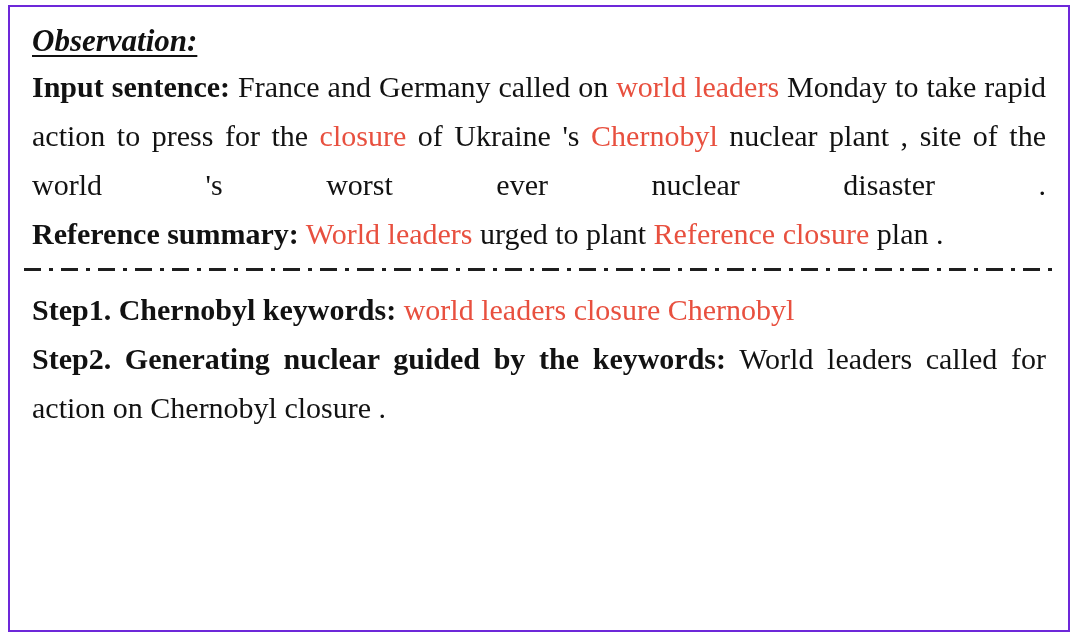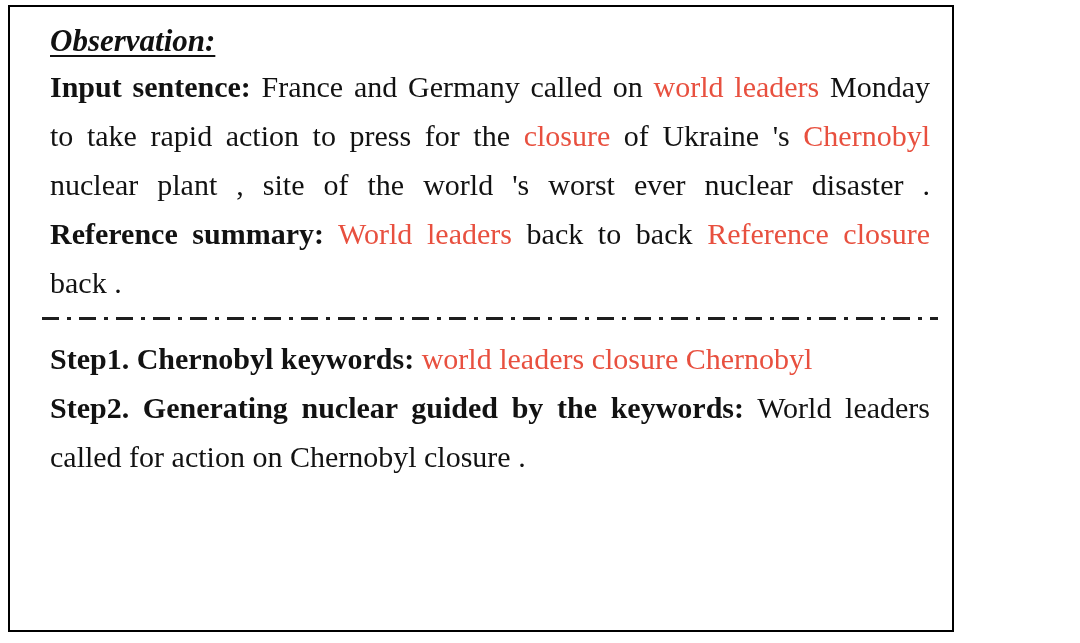--- a/index.html
+++ b/index.html
@@ -11,26 +11,25 @@
     width: 1080px;
     height: 643px;
     font-family: "Liberation Serif", "DejaVu Serif", serif;
     overflow: hidden;
   }
 
   #figure-box {
     position: absolute;
     left: 8px;
     top: 5px;
-    width: 946px;
+    width: 1062px;
     height: 627px;
     box-sizing: border-box;
-    border: 2px solid #000000;
+    border: 2px solid #6d28d9;
     background: #ffffff;
-    padding-left: 18px;
   }
 
   .section {
     box-sizing: border-box;
     padding: 0 22px;
   }
 
   .block-heading {
     font-style: italic;
     font-weight: bold;
@@ -104,21 +103,21 @@
 <div id="figure-box">
 
   <div class="section" id="observation-section">
 
     <div class="heading-row">
       <span class="block-heading"><span class="u">Observation:</span></span>
     </div>
 
     <p class="para force-justify"><span class="lbl">Input sentence:</span> <span class="seg-host"><span>France and Germany called on </span><span class="hl">world leaders</span><span> Monday to take rapid action to press for the </span><span class="hl">closure</span><span> of Ukraine 's </span><span class="hl">Chernobyl</span><span> nuclear plant , site of the world 's worst ever nuclear disaster .</span></span></p>
 
-    <p class="para lastline-natural"><span class="lbl">Reference summary:</span> <span class="seg-host"><span class="hl">World leaders</span><span> back to back </span><span class="hl">Reference closure</span><span> back .</span></span></p>
+    <p class="para lastline-natural"><span class="lbl">Reference summary:</span> <span class="seg-host"><span class="hl">World leaders</span><span> urged to plant </span><span class="hl">Reference closure</span><span> plan .</span></span></p>
 
   </div>
 
   <div class="divider-wrap">
     <div class="divider"></div>
   </div>
 
   <div class="section" id="solution-section">
 
 

